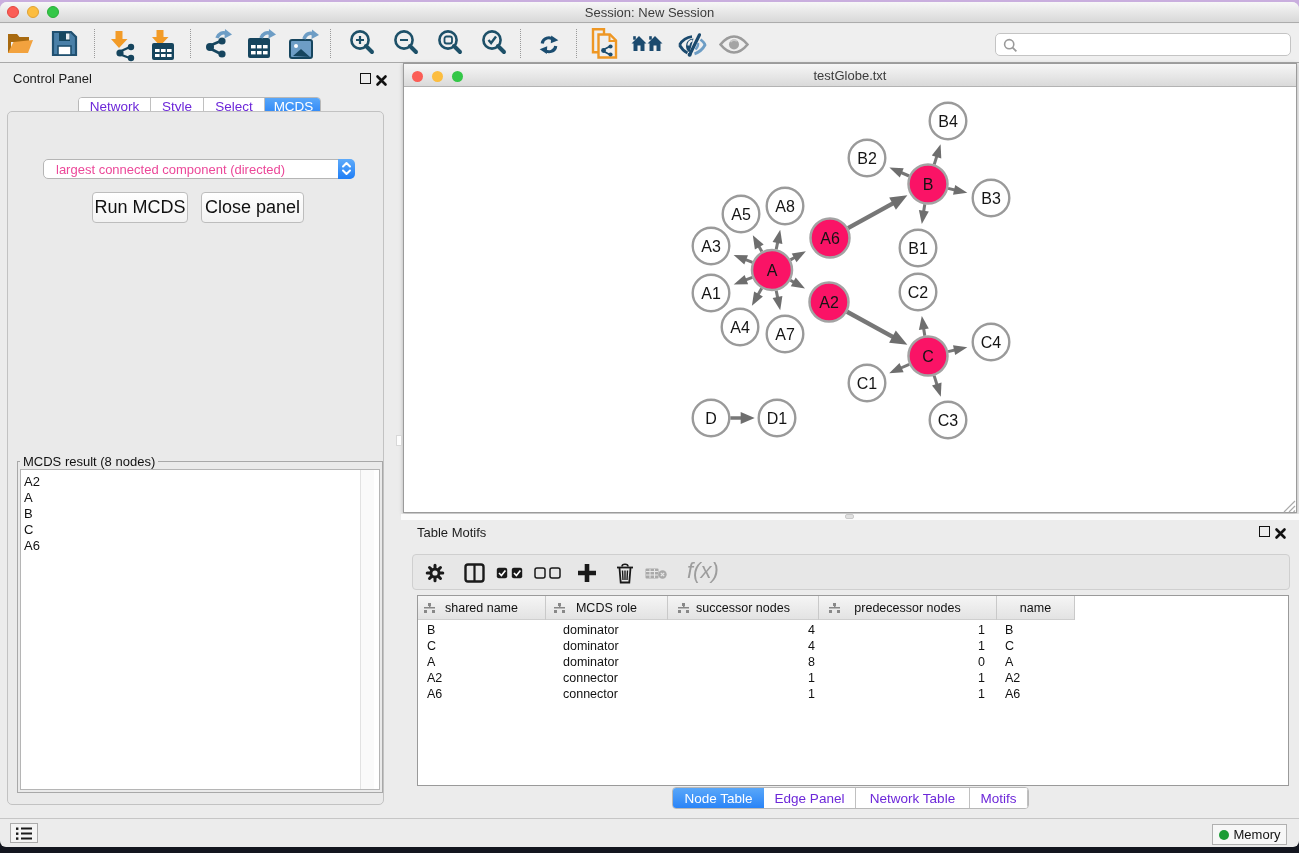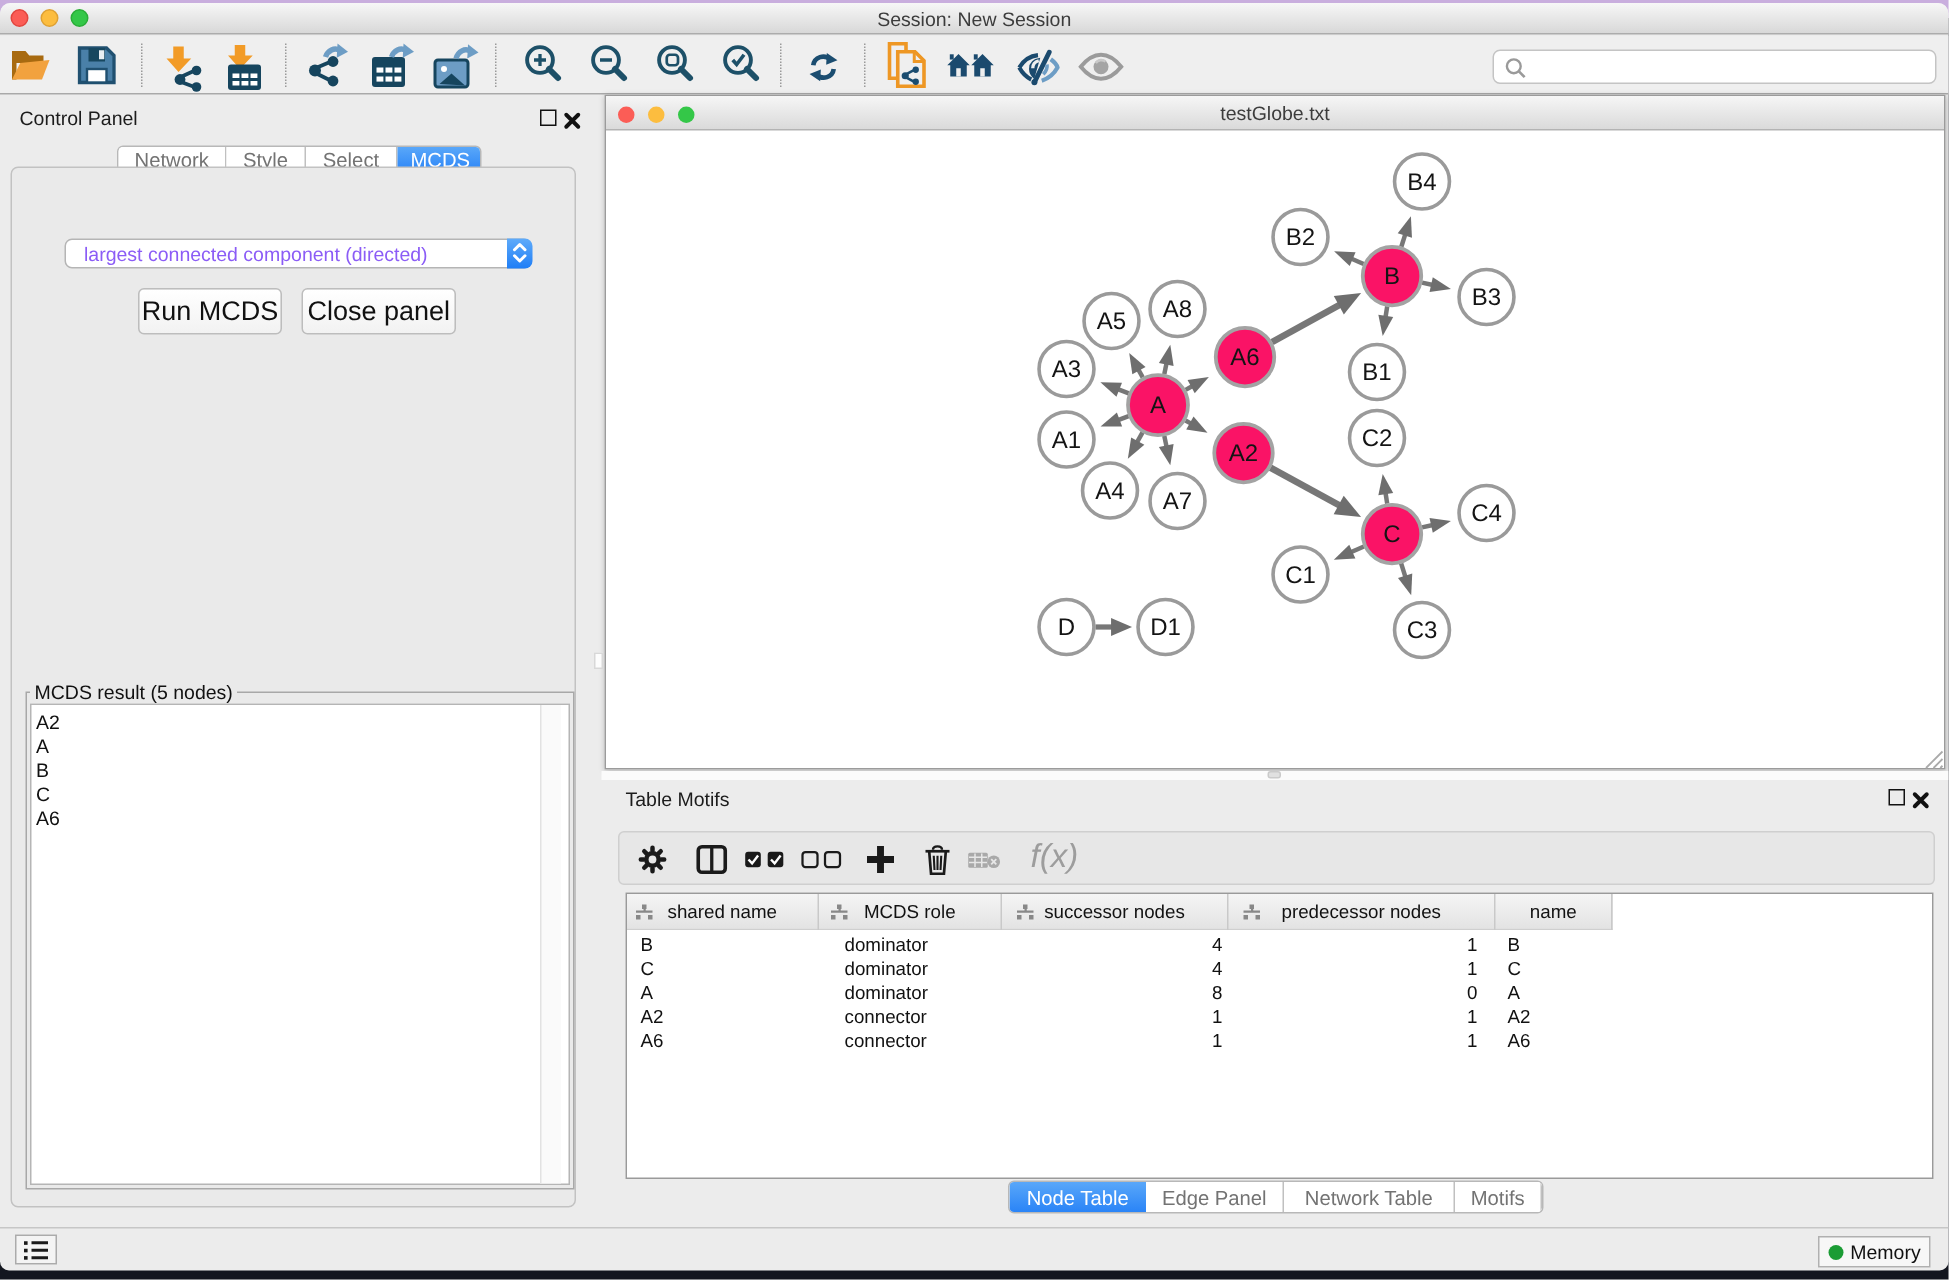--- a/index.html
+++ b/index.html
@@ -14,26 +14,26 @@
 #tbar .t3{left:47px;background:#34c748;border:0.5px solid #2aad37}
 .ttext{width:100%;text-align:center;top:3px;font-size:13px;color:#3c3c3c}
 
 #toolbar{left:0;top:22px;width:1299px;height:39px;background:#efefef;border-bottom:1px solid #a9a9a9}
 .sep{top:5px;width:1px;height:29px;border-left:1px dotted #9a9a9a}
 #search{left:995px;top:9px;width:296px;height:23px;background:#fff;border:1px solid #c4c4c4;border-radius:5px}
 
 #cp-title{left:13px;top:69px;font-size:13px;color:#1c1c1c}
 .winbtn{top:71px;width:11px;height:11px;border:1.6px solid #111}
 #cp-tabs{left:78px;top:95px;width:243px;height:19px;display:flex;border:1px solid #b8b8b8;border-radius:4px;overflow:hidden;background:#fff}
-#cp-tabs span,#bt-tabs span{position:static;flex:none;display:flex;align-items:center;justify-content:center;font-size:13.5px;color:#737373;border-right:1px solid #c0c0c0;background:#fff}
+#cp-tabs span,#bt-tabs span{position:static;flex:none;display:flex;align-items:center;justify-content:center;font-size:13.5px;color:#6d28d9;border-right:1px solid #c0c0c0;background:#fff}
 #cp-tabs .sel,#bt-tabs .sel{background:linear-gradient(#59a7f9,#2a84f7);color:#fff;border-right:none}
 #cp-body{left:7px;top:109px;width:377px;height:694px;background:#eaeaea;border:1px solid #c2c2c2;border-radius:5px}
 #opt-label{left:0;top:135px;width:391px;text-align:center;font-size:13.8px;color:#111}
 #dropdown{left:43px;top:157px;width:311px;height:20px;background:#fff;border:1px solid #b5b5b5;border-radius:5px}
-#dropdown .dd-txt{left:12px;top:2px;font-size:13px;color:#8b5cf6;white-space:nowrap}
+#dropdown .dd-txt{left:12px;top:2px;font-size:13px;color:#ec4899;white-space:nowrap}
 #dd-btn{left:294px;top:-1px;width:17px;height:20px;background:linear-gradient(#5fabfa,#1f7ef6);border-radius:0 5px 5px 0}
 .btn{height:31px;background:linear-gradient(#ffffff,#f2f2f2);border:1px solid #bdbdbd;border-radius:4px;font-size:18px;color:#111;display:flex;align-items:center;justify-content:center}
 
 #grp{left:17px;top:459px;width:366px;height:332px;border:1px solid #a8a8a8}
 #grp-label{left:20px;top:452px;font-size:13px;color:#111;background:#eaeaea;padding:0 3px}
 #grp-list{left:20px;top:467px;width:360px;height:321px;background:#fff;border:1px solid #b5b5b5;padding-top:4px}
 #grp-list .li{position:static;display:block;font-size:13px;color:#111;padding-left:3px;height:16px;line-height:16px}
 #grp-scroll{left:339px;top:0px;width:14px;height:319px;background:#fafafa;border-left:1px solid #e2e2e2}
 
 #net{left:403px;top:61px;width:894px;height:450px;background:#fff;border:1px solid #9b9b9b;box-shadow:0 1px 4px rgba(0,0,0,.25)}
@@ -232,21 +232,21 @@
       <span class="dd-txt">largest connected component (directed)</span>
     <span id="dd-btn">
         <svg style="left:3px;top:1.5px" width="11" height="15" viewBox="0 0 11 15">
       <path d="M2 5.5 L5.5 2 9 5.5 M2 9.5 L5.5 13 9 9.5" fill="none" stroke="#fff" stroke-width="2" stroke-linejoin="round" stroke-linecap="round"></path>
     </svg>
       </span>
   </div>
   <div class="btn" style="left:92px;top:190px;width:96px">Run MCDS</div>
   <div class="btn" style="left:201px;top:190px;width:103px">Close panel</div>
   <div id="grp"></div>
-  <span id="grp-label">MCDS result (5 nodes)</span>
+  <span id="grp-label">MCDS result (8 nodes)</span>
   <div id="grp-list">
       <span class="li">A2</span>
       <span class="li">A</span>
       <span class="li">B</span>
       <span class="li">C</span>
       <span class="li">A6</span>
     <span id="grp-scroll"></span>
   </div>
 
   <div id="net">

